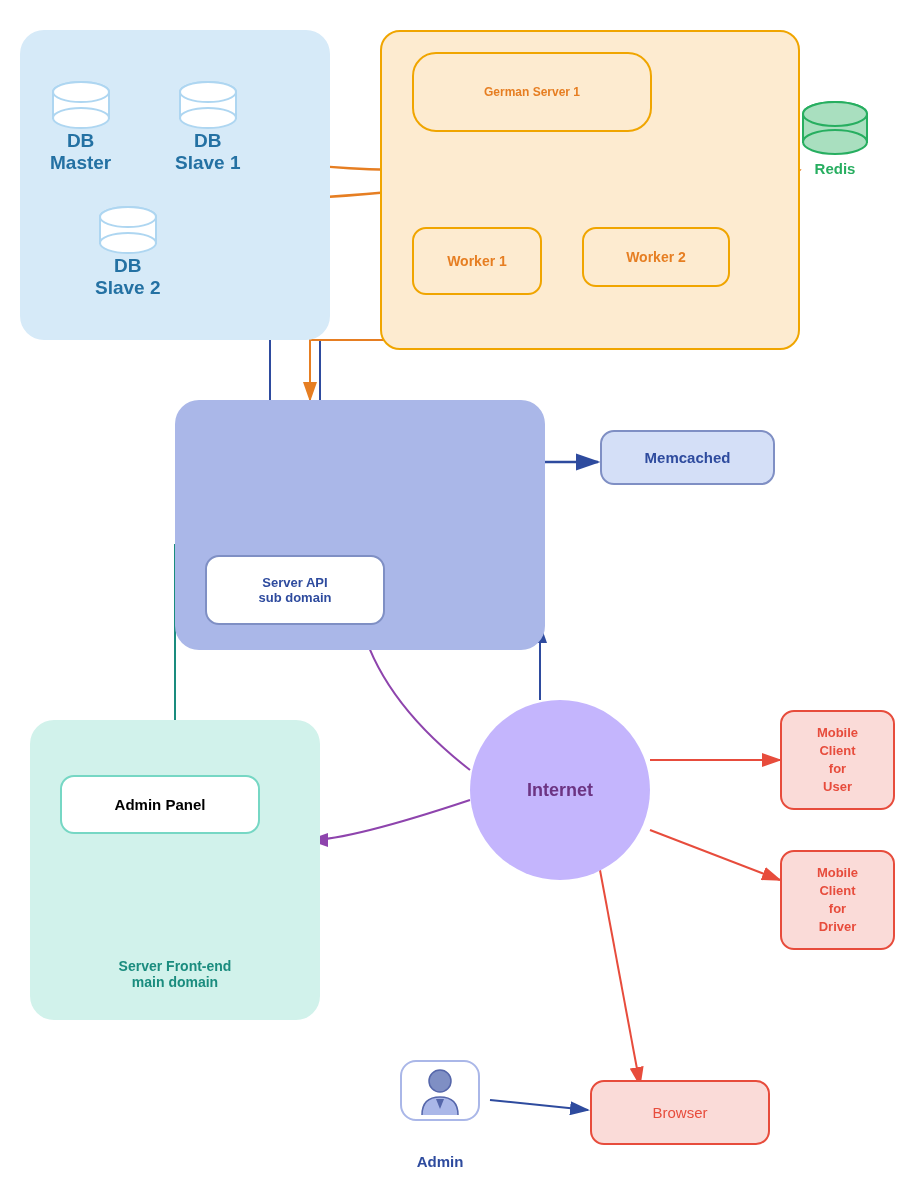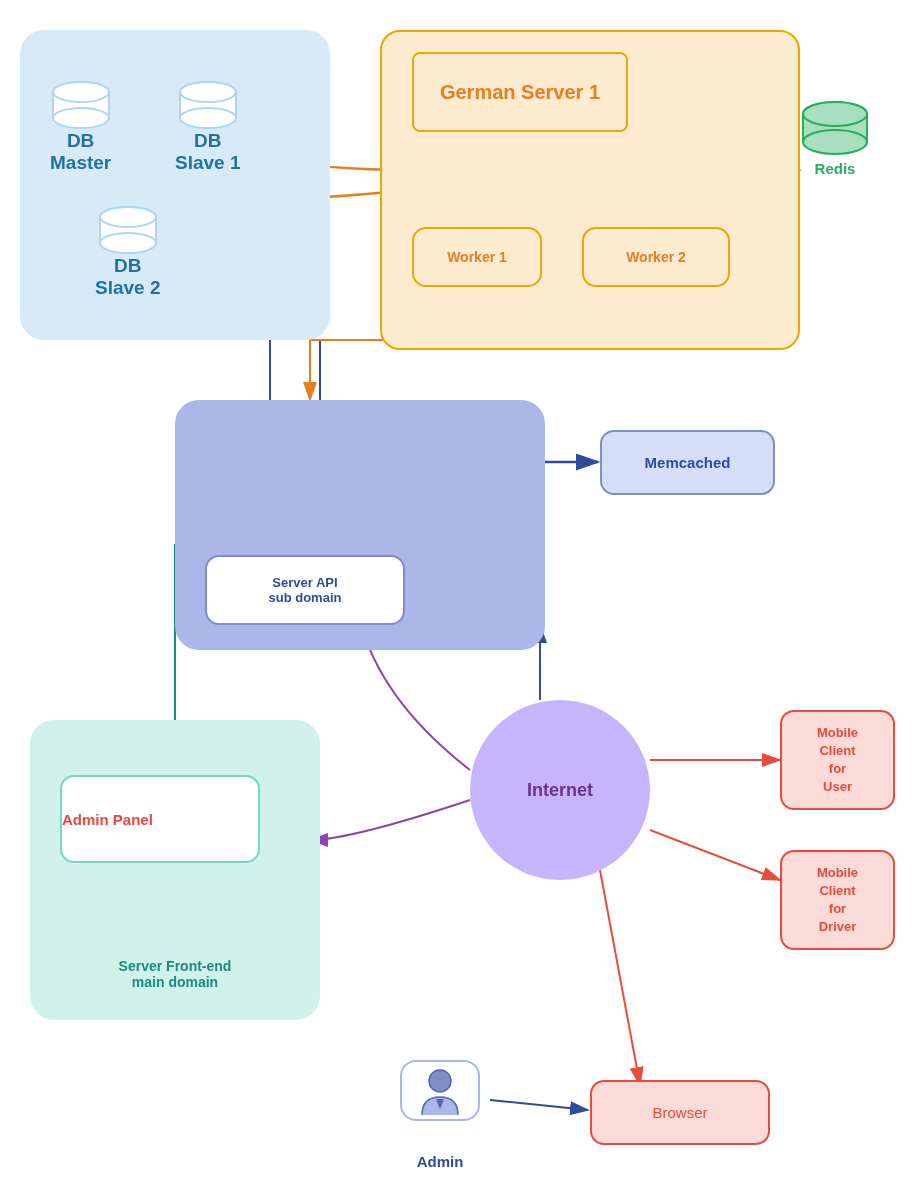--- a/index.html
+++ b/index.html
@@ -51,29 +51,29 @@
       top: 30px; left: 380px;
       width: 420px;
       height: 320px;
       background: #fdebd0;
       border-radius: 20px;
       border: 2px solid #f0a500;
     }
     .german-server-box {
       position: absolute;
       top: 20px; left: 30px;
-      width: 216px;
+      width: 240px;
       height: 80px;
       background: #fdebd0;
       border: 2px solid #f0a500;
-      border-radius: 8px;
-      display: flex;
-      align-items: center;
-      justify-content: center;
-      font-size: 20px;
+      border-radius: 24px;
+      display: flex;
+      align-items: center;
+      justify-content: center;
+      font-size: 12px;
       font-weight: 600;
       color: #e67e22;
     }
     .worker-box {
       position: absolute;
       background: #fdebd0;
       border: 2px solid #f0a500;
       border-radius: 14px;
       display: flex;
       align-items: center;
@@ -116,40 +116,40 @@
       align-items: center;
       justify-content: center;
       font-size: 15px;
       font-weight: 600;
       color: #2e4b9e;
       text-align: center;
     }
     .server-api-box {
       position: absolute;
       top: 155px; left: 30px;
-      width: 200px;
+      width: 180px;
       height: 70px;
       background: white;
       border: 2px solid #7f8fc4;
       border-radius: 14px;
       display: flex;
       align-items: center;
       justify-content: center;
       font-size: 13px;
       font-weight: 600;
       color: #2e4b9e;
       text-align: center;
     }
 
     
     .memcached-box {
       position: absolute;
       top: 430px; left: 600px;
       width: 175px;
-      height: 65px;
+      height: 55px;
       background: #d4dff7;
       border: 2px solid #7f8fc4;
       border-radius: 14px;
       display: flex;
       align-items: center;
       justify-content: center;
       font-size: 15px;
       font-weight: 600;
       color: #2e4b9e;
     }
@@ -235,29 +235,30 @@
       top: 720px; left: 30px;
       width: 290px;
       height: 300px;
       background: #d1f2eb;
       border-radius: 24px;
     }
     .admin-panel-box {
       position: absolute;
       top: 55px; left: 30px;
       width: 200px;
-      height: 88px;
+      height: 59px;
       background: white;
       border: 2px solid #76d7c4;
       border-radius: 14px;
       display: flex;
       align-items: center;
+      justify-content: center;
       font-size: 15px;
       font-weight: 600;
-      color: #ef4444;
+      color: #000000;
     }
     .frontend-label {
       position: absolute;
       bottom: 30px; left: 0; right: 0;
       text-align: center;
       font-size: 14px;
       font-weight: 600;
       color: #1a8c7e;
     }
   </style>
@@ -382,21 +383,21 @@
       <span style="white-space:pre-line; text-align:center;">DB
 Slave 2</span>
     </div>
   </div>
 
   <div class="german-server-group">
     <div class="german-server-box">
       <span>German Server 1</span>
     </div>
 
-    <div class="worker-box" style="top:195px; left:30px; width:130px; height:60px;">
+    <div class="worker-box" style="top:195px; left:30px; width:130px; height:68px;">
       <span>Worker 1</span>
     </div>
 
     <div class="worker-box" style="top:195px; left:200px; width:148px; height:60px;">
       <span>Worker 2</span>
     </div>
   </div>
 
   <div class="redis-container">
     <svg width="70" height="60" viewBox="0 0 70 60">

